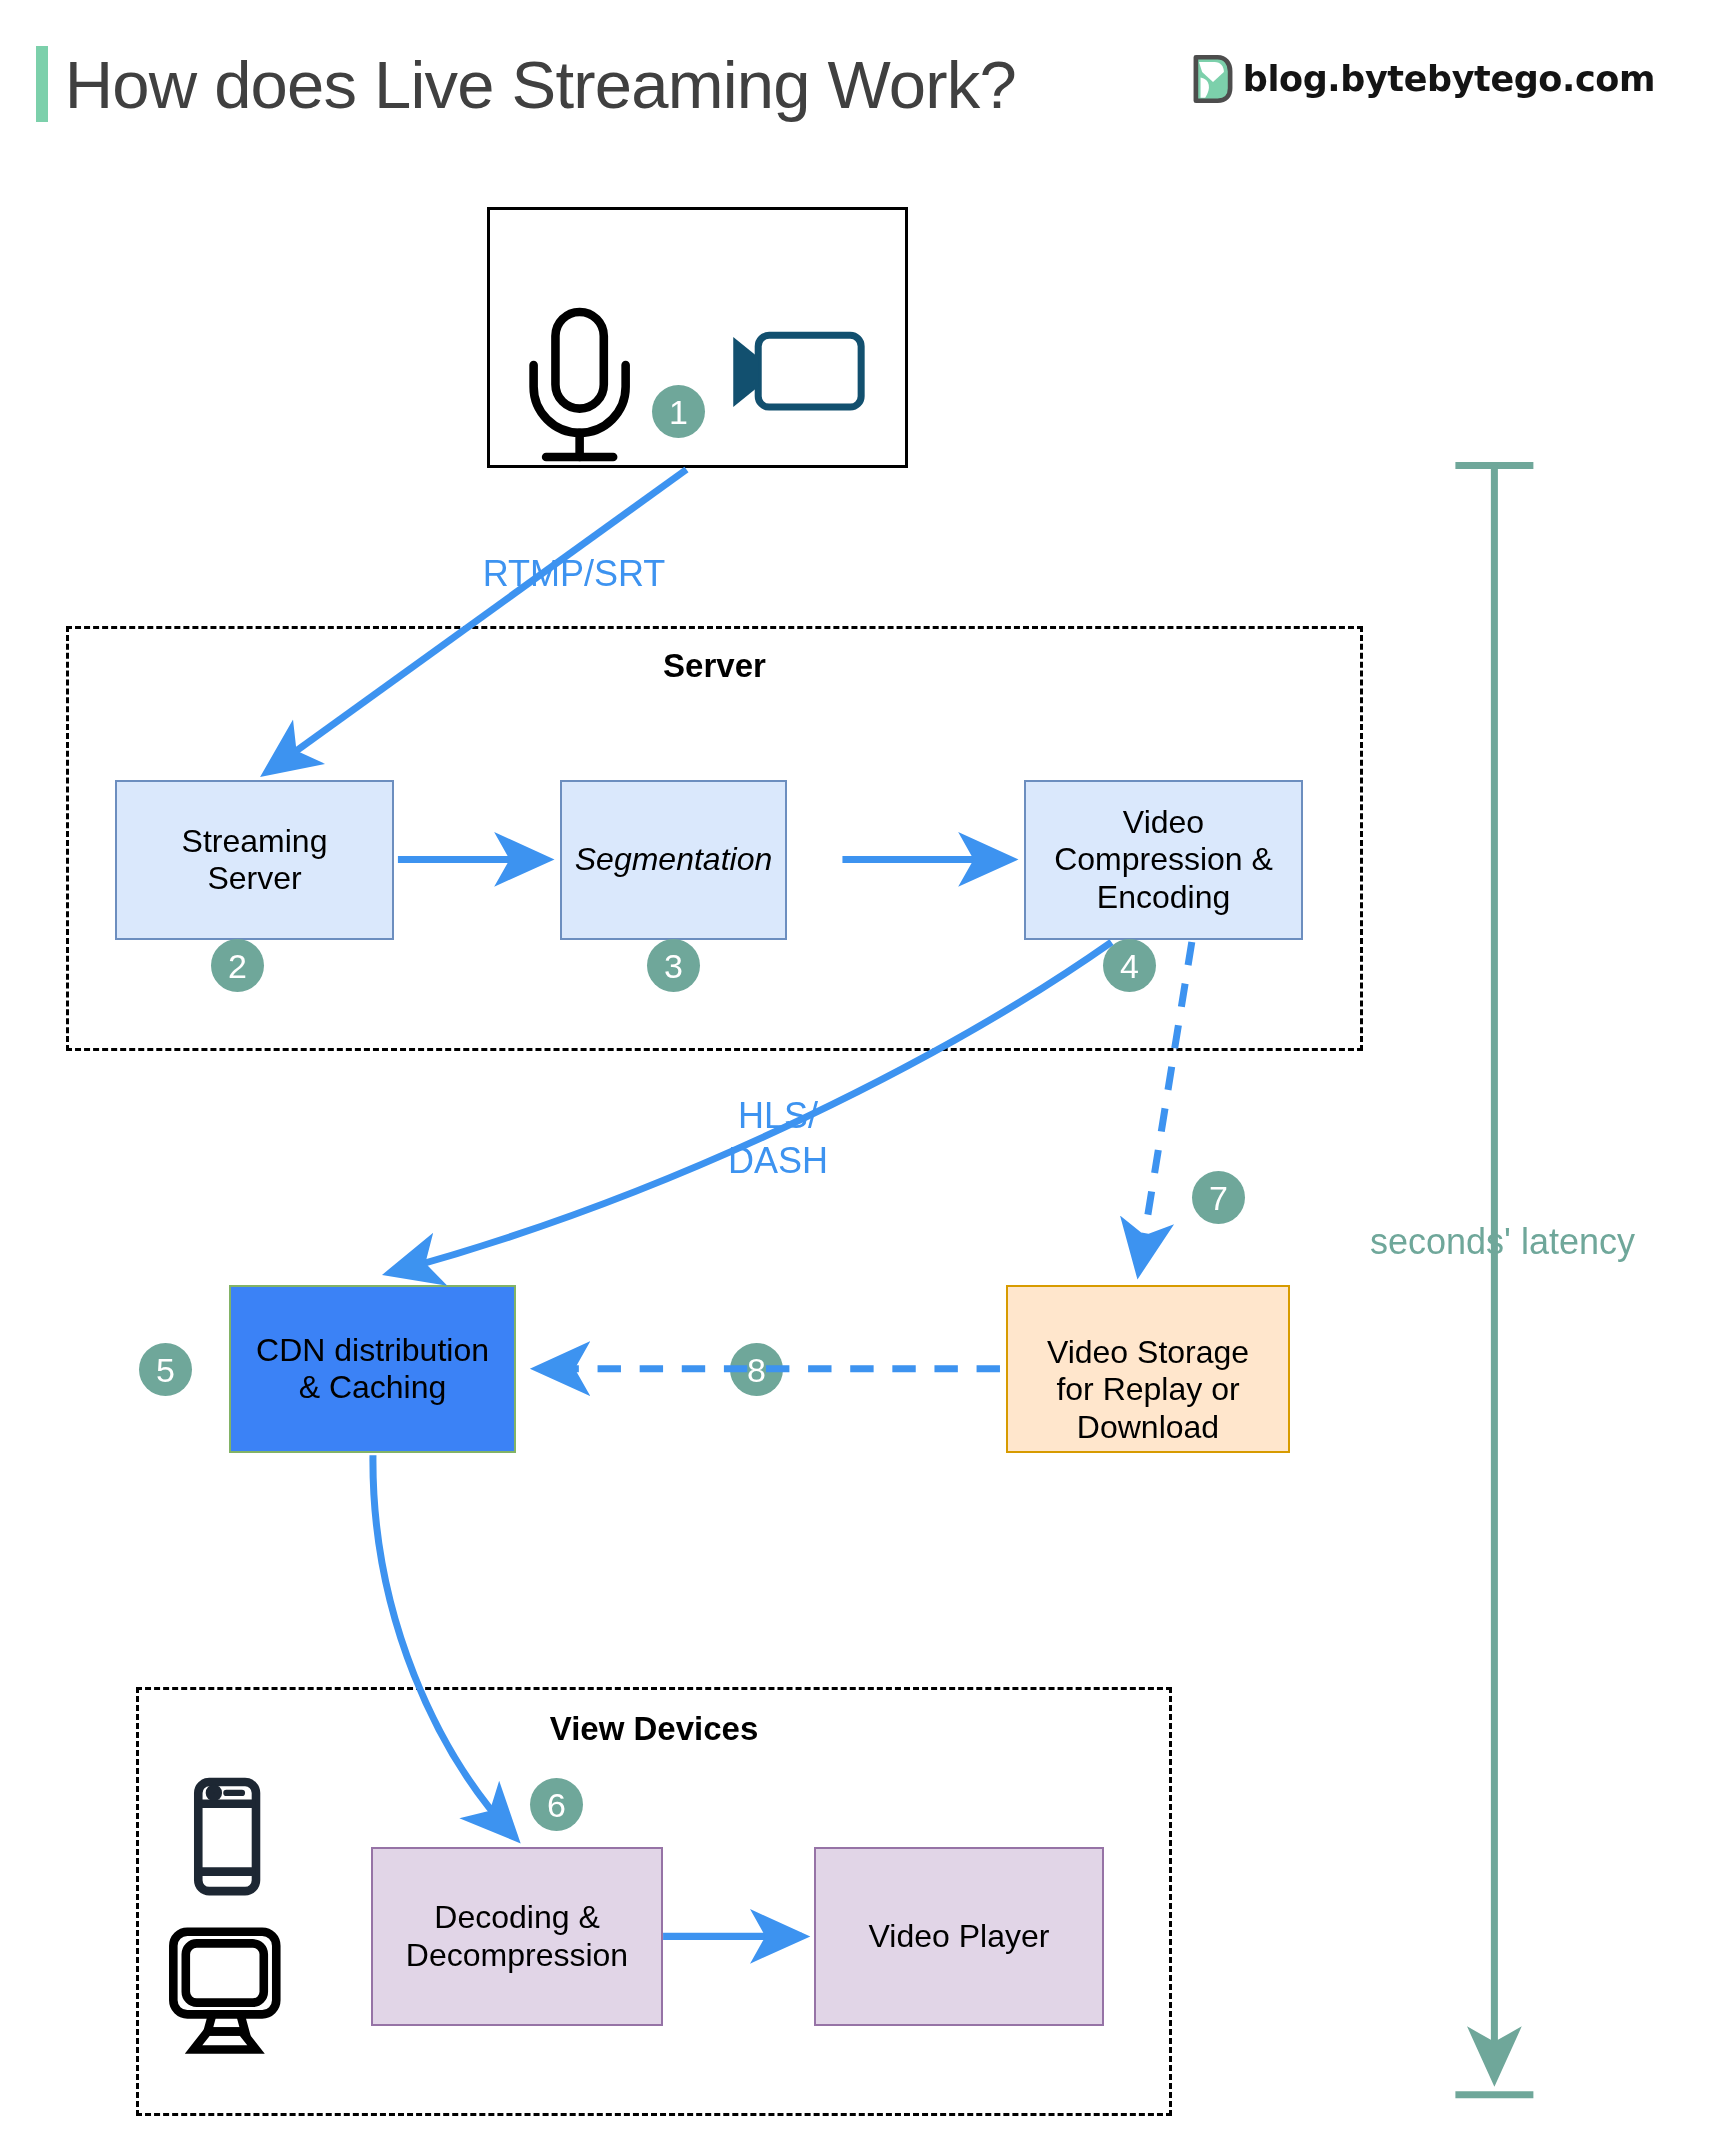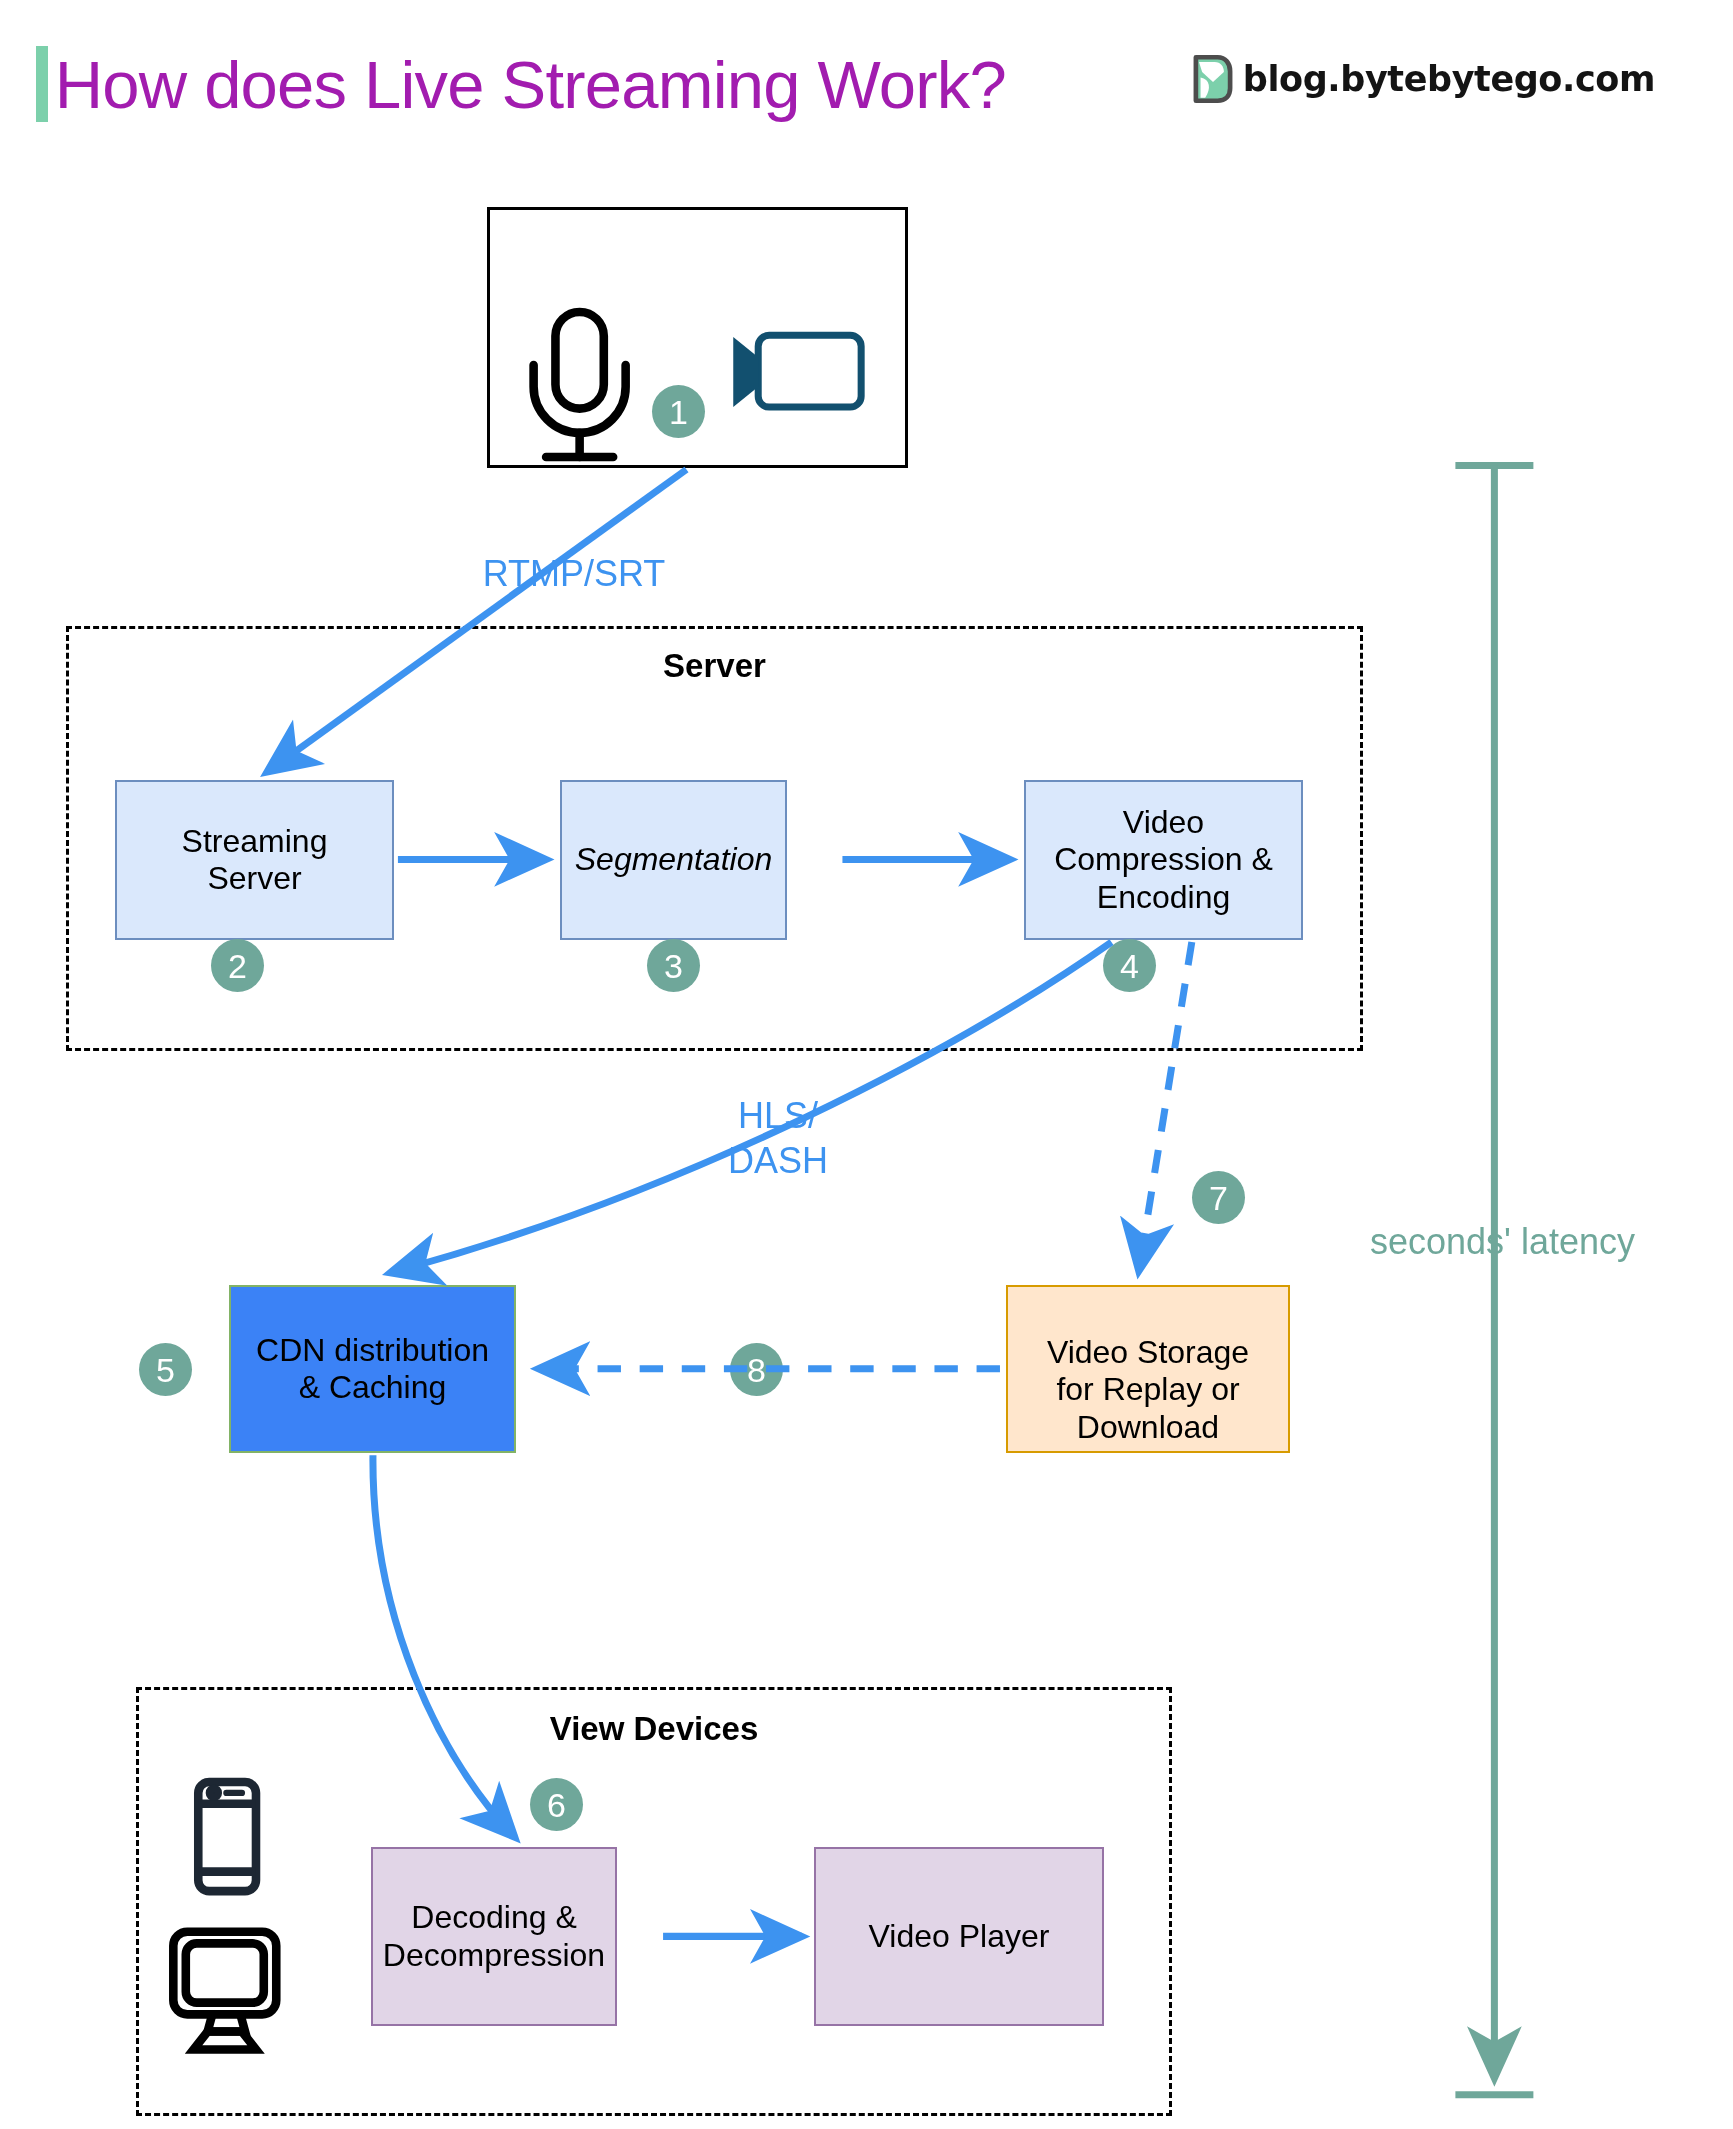--- a/index.html
+++ b/index.html
@@ -7,21 +7,21 @@
     width:1734px;height:2129px;position:relative;overflow:hidden;
     font-family:"Liberation Sans", sans-serif;
     -webkit-font-smoothing:antialiased;
   }
   #stage{position:absolute;left:0;top:0;width:1734px;height:2129px;}
 
   
   #title-row{position:absolute;left:36px;top:37px;height:94px;display:flex;align-items:center;}
   #title-accent{width:11.7px;height:76px;background:#7cd0ab;flex:0 0 auto;}
   #title-text{
-    margin-left:7px;font-size:67px;line-height:1;color:#a21caf;
+    margin-left:17px;font-size:67px;line-height:1;color:#404040;
     font-weight:400;letter-spacing:-0.8px;white-space:nowrap;
   }
   #brand{position:absolute;left:1191px;top:51px;display:flex;align-items:center;gap:7.8px;}
   #brand-logo{width:44px;height:56px;flex:0 0 auto;}
   #brand-text{font-size:35px;color:#141414;font-weight:700;letter-spacing:-0.4px;white-space:nowrap;
     font-family:"DejaVu Sans", sans-serif;}
 
   
   .node{
     position:absolute;box-sizing:border-box;
@@ -100,21 +100,21 @@
   <div class="node green" style="left:229px;top:1285px;width:287px;height:168px;">
     <span>CDN distribution<br>&amp; Caching</span>
   </div>
   <div class="node orange" style="left:1006px;top:1285px;width:284px;height:168px;align-items:flex-end;">
     <span>Video Storage<br>for Replay or<br>Download</span>
   </div>
 
   <div class="group" style="left:136px;top:1687px;width:1036px;height:429px;"></div>
   <div class="group-title" style="left:136px;top:1710px;width:1036px;">View Devices</div>
 
-  <div class="node purple" style="left:371px;top:1847px;width:246px;height:179px;">
+  <div class="node purple" style="left:371px;top:1847px;width:292px;height:179px;">
     <span>Decoding &amp;<br>Decompression</span>
   </div>
   <div class="node purple" style="left:814px;top:1847px;width:290px;height:179px;">
     <span>Video Player</span>
   </div>
 
   <div class="edge-label" style="left:457px;top:554px;width:234px;">RTMP/SRT</div>
   <div class="edge-label" style="left:708px;top:1096px;width:140px;">HLS/</div>
   <div class="edge-label" style="left:708px;top:1141px;width:140px;">DASH</div>
   <div class="latency-label" style="left:1370px;top:1221px;">seconds' latency</div>

